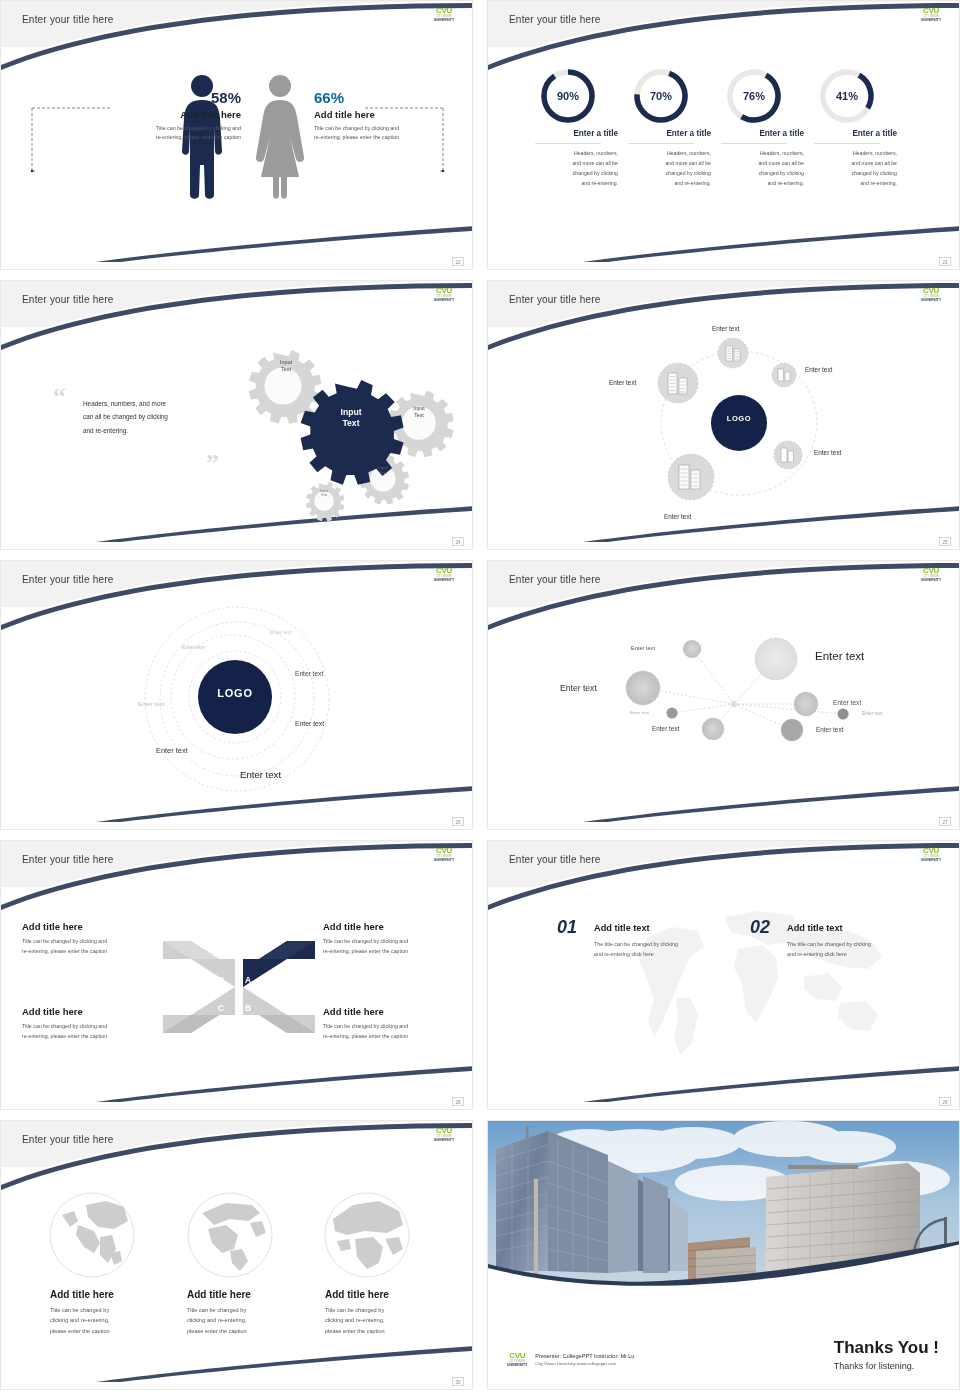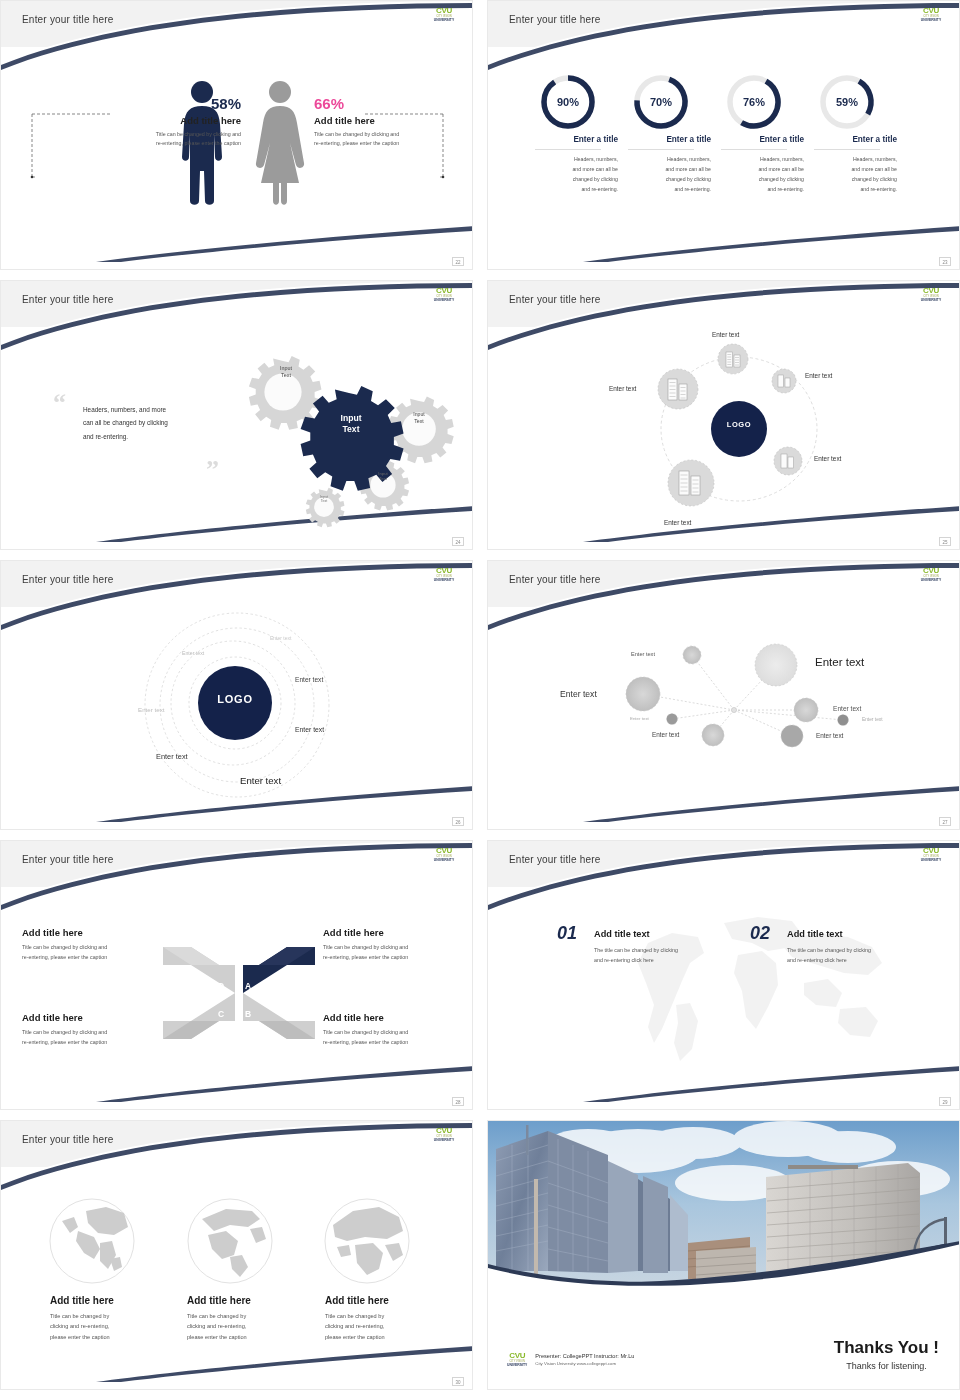--- a/index.html
+++ b/index.html
@@ -42,26 +42,26 @@
   .logo .lg1 { font-size: 8px; font-weight: bold; color: #8ab92b; letter-spacing: -.3px; display:block;}
   .logo .lg2 { font-size: 2.6px; color: #9aa24a; display:block; margin-top:1px;}
   .logo .lg3 { font-size: 3.4px; font-weight: bold; color: #2b3a5c; display:block;}
   
   .curvewrap { position: absolute; left: 0; top: 0; width: 473px; height: 270px; z-index: 2; }
   .slidenum {
     position: absolute; right: 8px; bottom: 3px;
     width: 12px; height: 9px; border: 1px solid #d4d4d4;
     font-size: 4.5px; color: #888; text-align: center; line-height: 9px; z-index: 8;
   }
-  .body { position: absolute; left: 0; top: 46px; width: 473px; height: 224px; z-index: 4; padding-left: 20px;}
+  .body { position: absolute; left: 0; top: 40px; width: 473px; height: 224px; z-index: 4; padding-left: 20px;}
 
   
   .s1-pct { font-size: 15px; font-weight: bold; }
   .s1-navy { color: #1b2a4e; }
-  .s1-grey { color: #ec4899; }
+  .s1-grey { color: #0369a1; }
   .s1-h { font-size: 9.5px; font-weight: bold; color: #222; margin-top: 3px;}
   .s1-p { font-size: 5.3px; color: #555; line-height: 1.75; margin-top:4px;}
 
   
   .donut-col { position: absolute; width: 100px; text-align: right; }
   .donut-title { font-size: 8.2px; font-weight: bold; color:#1b2a4e; margin-top:4px; }
   .donut-rule { width: 66px; height:1px; background:#ddd; margin: 5px auto 0; }
   .donut-txt { font-size: 5.2px; color:#555; line-height:1.95; margin-top:4px; }
   .donut-val { position:absolute; left:0; top:0; width:100%; height:100%;
     display:flex; align-items:center; justify-content:center;
@@ -210,21 +210,21 @@
         <div>changed by clicking</div>
         <div>and re-entering.</div>
       </div>
     </div>
     <div class="donut-col" style="left:309px;top:26px;">
       <div style="position:relative;width:58px;height:58px;margin:0 auto;">
         <svg width="58" height="58" viewBox="0 0 58 58">
           <circle cx="29" cy="29" r="24" fill="none" stroke="#e8e8e8" stroke-width="5.5"></circle>
           <circle cx="29" cy="29" r="24" fill="none" stroke="#1b2a4e" stroke-width="5.5" stroke-dasharray="37.7 150.8" transform="rotate(-60 29 29)"></circle>
         </svg>
-        <div class="donut-val">59%</div>
+        <div class="donut-val">41%</div>
       </div>
       <div class="donut-title">Enter a title</div>
       <div class="donut-rule"></div>
       <div class="donut-txt">
         <div>Headers, numbers,</div>
         <div>and more can all be</div>
         <div>changed by clicking</div>
         <div>and re-entering.</div>
       </div>
     </div>
@@ -810,19 +810,19 @@
         <div style="font-size:8px;font-weight:bold;color:#8ab92b;letter-spacing:-.3px;">CVU</div>
         <div style="font-size:2.6px;color:#9aa24a;margin-top:1px;">CITY VISION</div>
         <div style="font-size:3.4px;font-weight:bold;color:#2b3a5c;">UNIVERSITY</div>
       </div>
       <div>
         <div class="pres-line1">Presenter: CollegePPT   Instructor: Mr.Lu</div>
         <div class="pres-line2">City Vision University    www.collegeppt.com</div>
       </div>
     </div>
   </div>
-  <div style="position:absolute;right:20px;bottom:18px;text-align:center;">
+  <div style="position:absolute;right:20px;bottom:18px;text-align:left;">
     <div class="thanks-big">Thanks You !</div>
     <div class="thanks-sub">Thanks for listening.</div>
   </div>
 </div>
 
 </div>
 
 </body></html>

